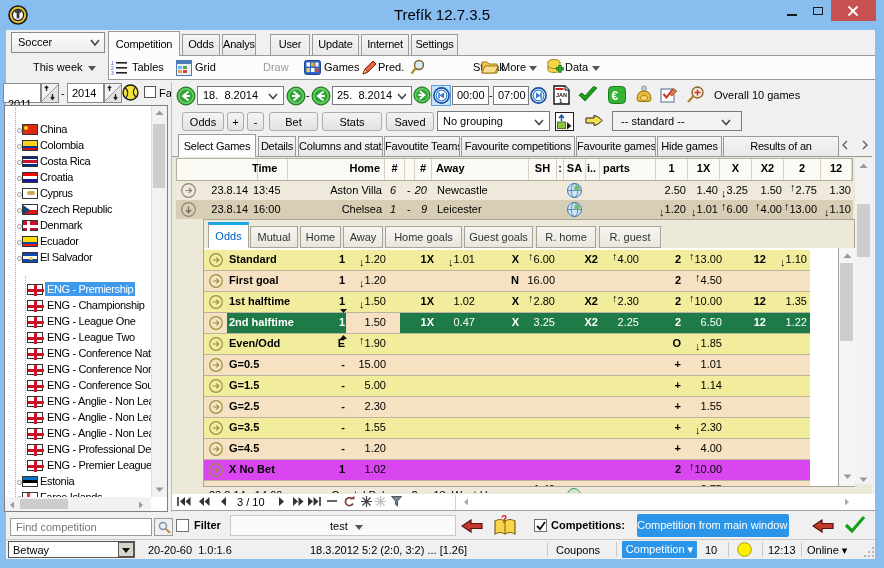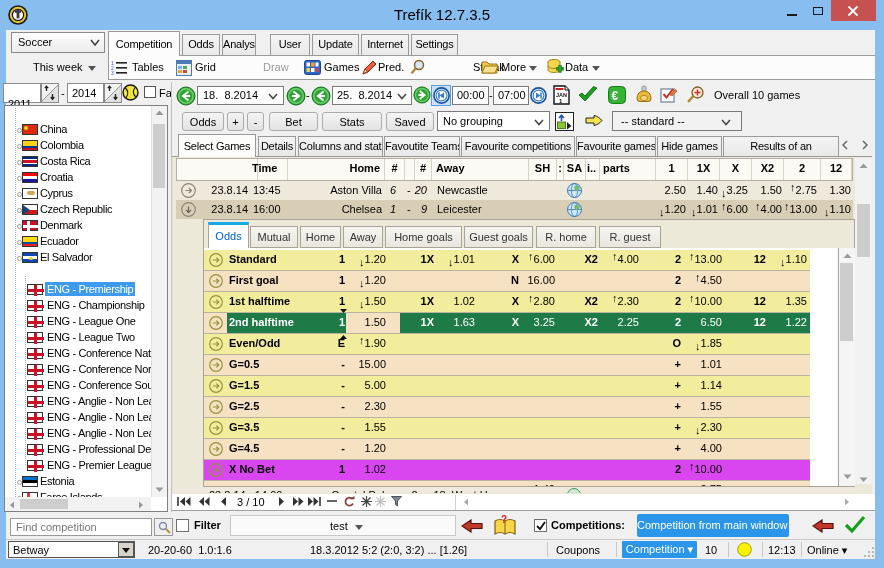--- a/index.html
+++ b/index.html
@@ -681,21 +681,21 @@
     </div>
     <div class="oddrow" style="top:313px;background:#1E7A46;color:#FFF;">
       <div class="abs" style="left:0;top:0;width:23px;height:20px;background:#F6E2C2;"></div>
       <svg class="abs" style="left:5px;top:3px" width="14" height="14" viewBox="0 0 14 14">
         <circle cx="7" cy="7" r="6.3" fill="none" stroke="#97933F" stroke-width="1.2"></circle>
         <path d="M3.8 7 H9.6 M7.4 4.6 L9.8 7 L7.4 9.4" fill="none" stroke="#97933F" stroke-width="1.2"></path>
       </svg>
       <div class="olbl">2nd halftime</div>
       <div class="osel" style="left:111px;width:30px;">1</div>
       <div class="osel" style="left:200px;width:30px;">1X</div>
-      <div class="oval" style="left:227px;width:44px;">1.63</div>
+      <div class="oval" style="left:227px;width:44px;">0.47</div>
       <div class="osel" style="left:285px;width:30px;">X</div>
       <div class="oval" style="left:307px;width:44px;">3.25</div>
       <div class="osel" style="left:364px;width:30px;">X2</div>
       <div class="oval" style="left:391px;width:44px;">2.25</div>
       <div class="osel" style="left:447px;width:30px;">2</div>
       <div class="oval" style="left:474px;width:44px;">6.50</div>
       <div class="osel" style="left:532px;width:30px;">12</div>
       <div class="oval" style="left:559px;width:44px;">1.22</div>
     </div>
     <div class="abs" style="left:346px;top:313px;width:54px;height:20px;background:#F6E2C2;"></div>

